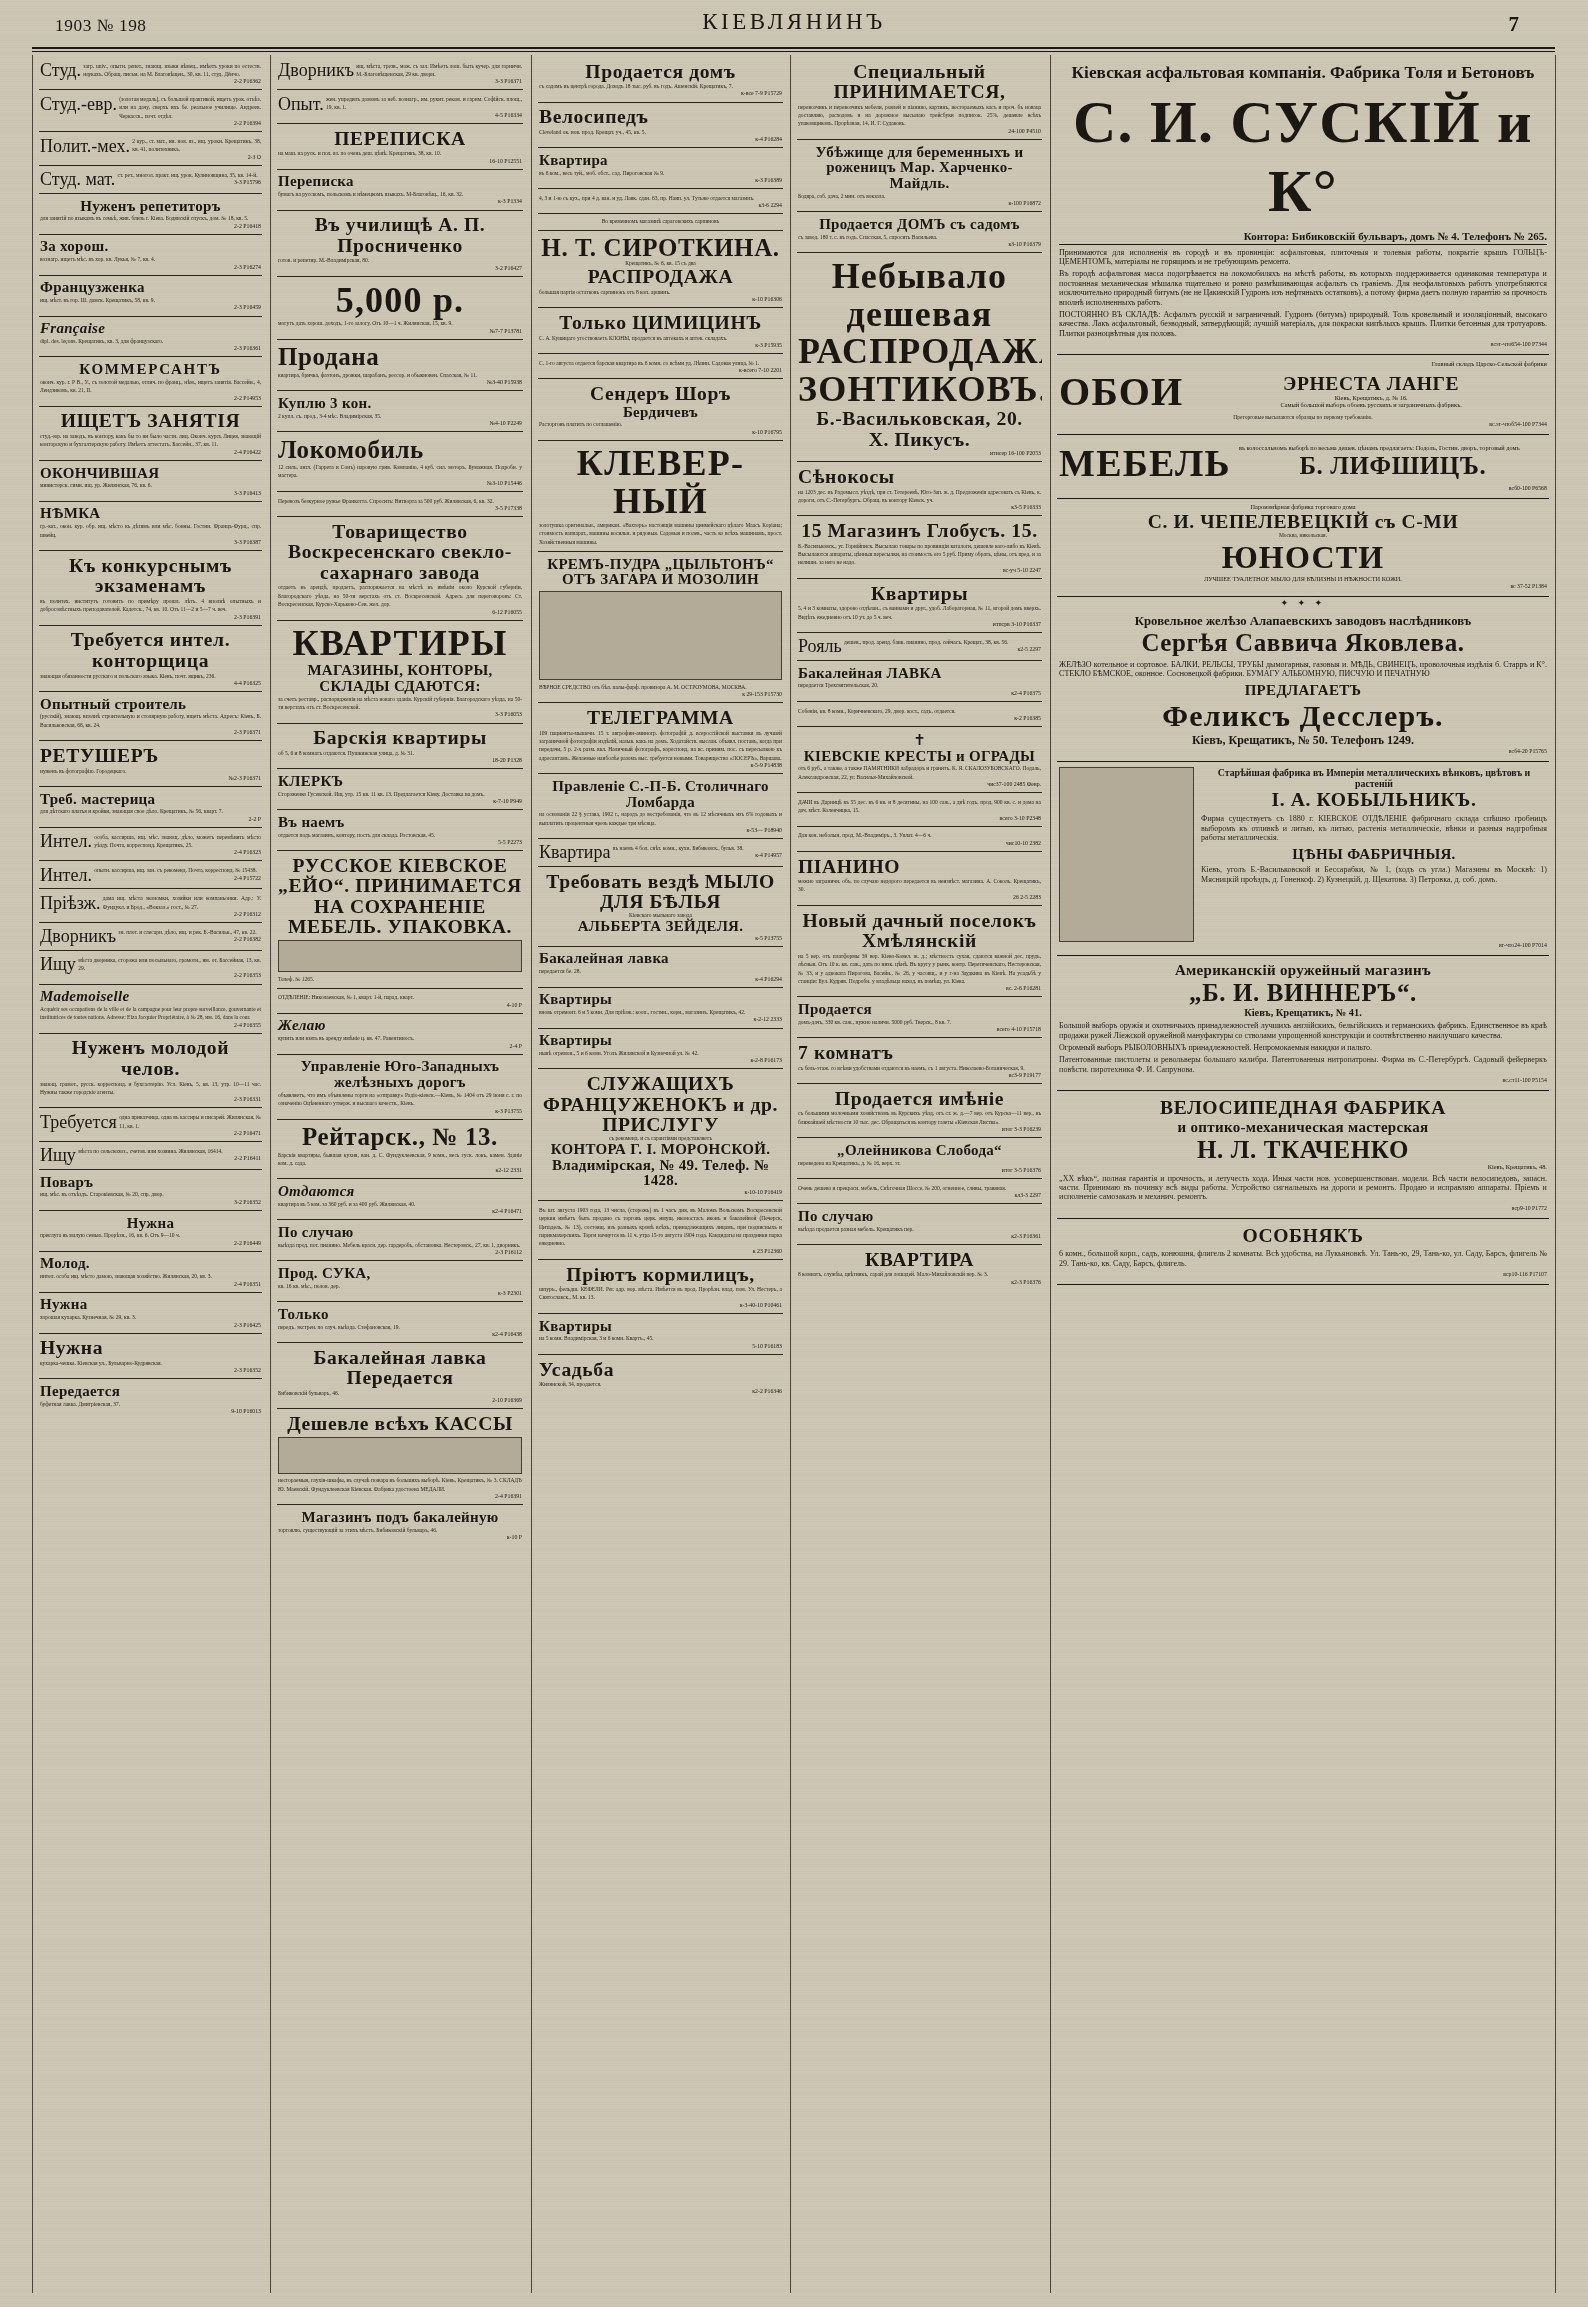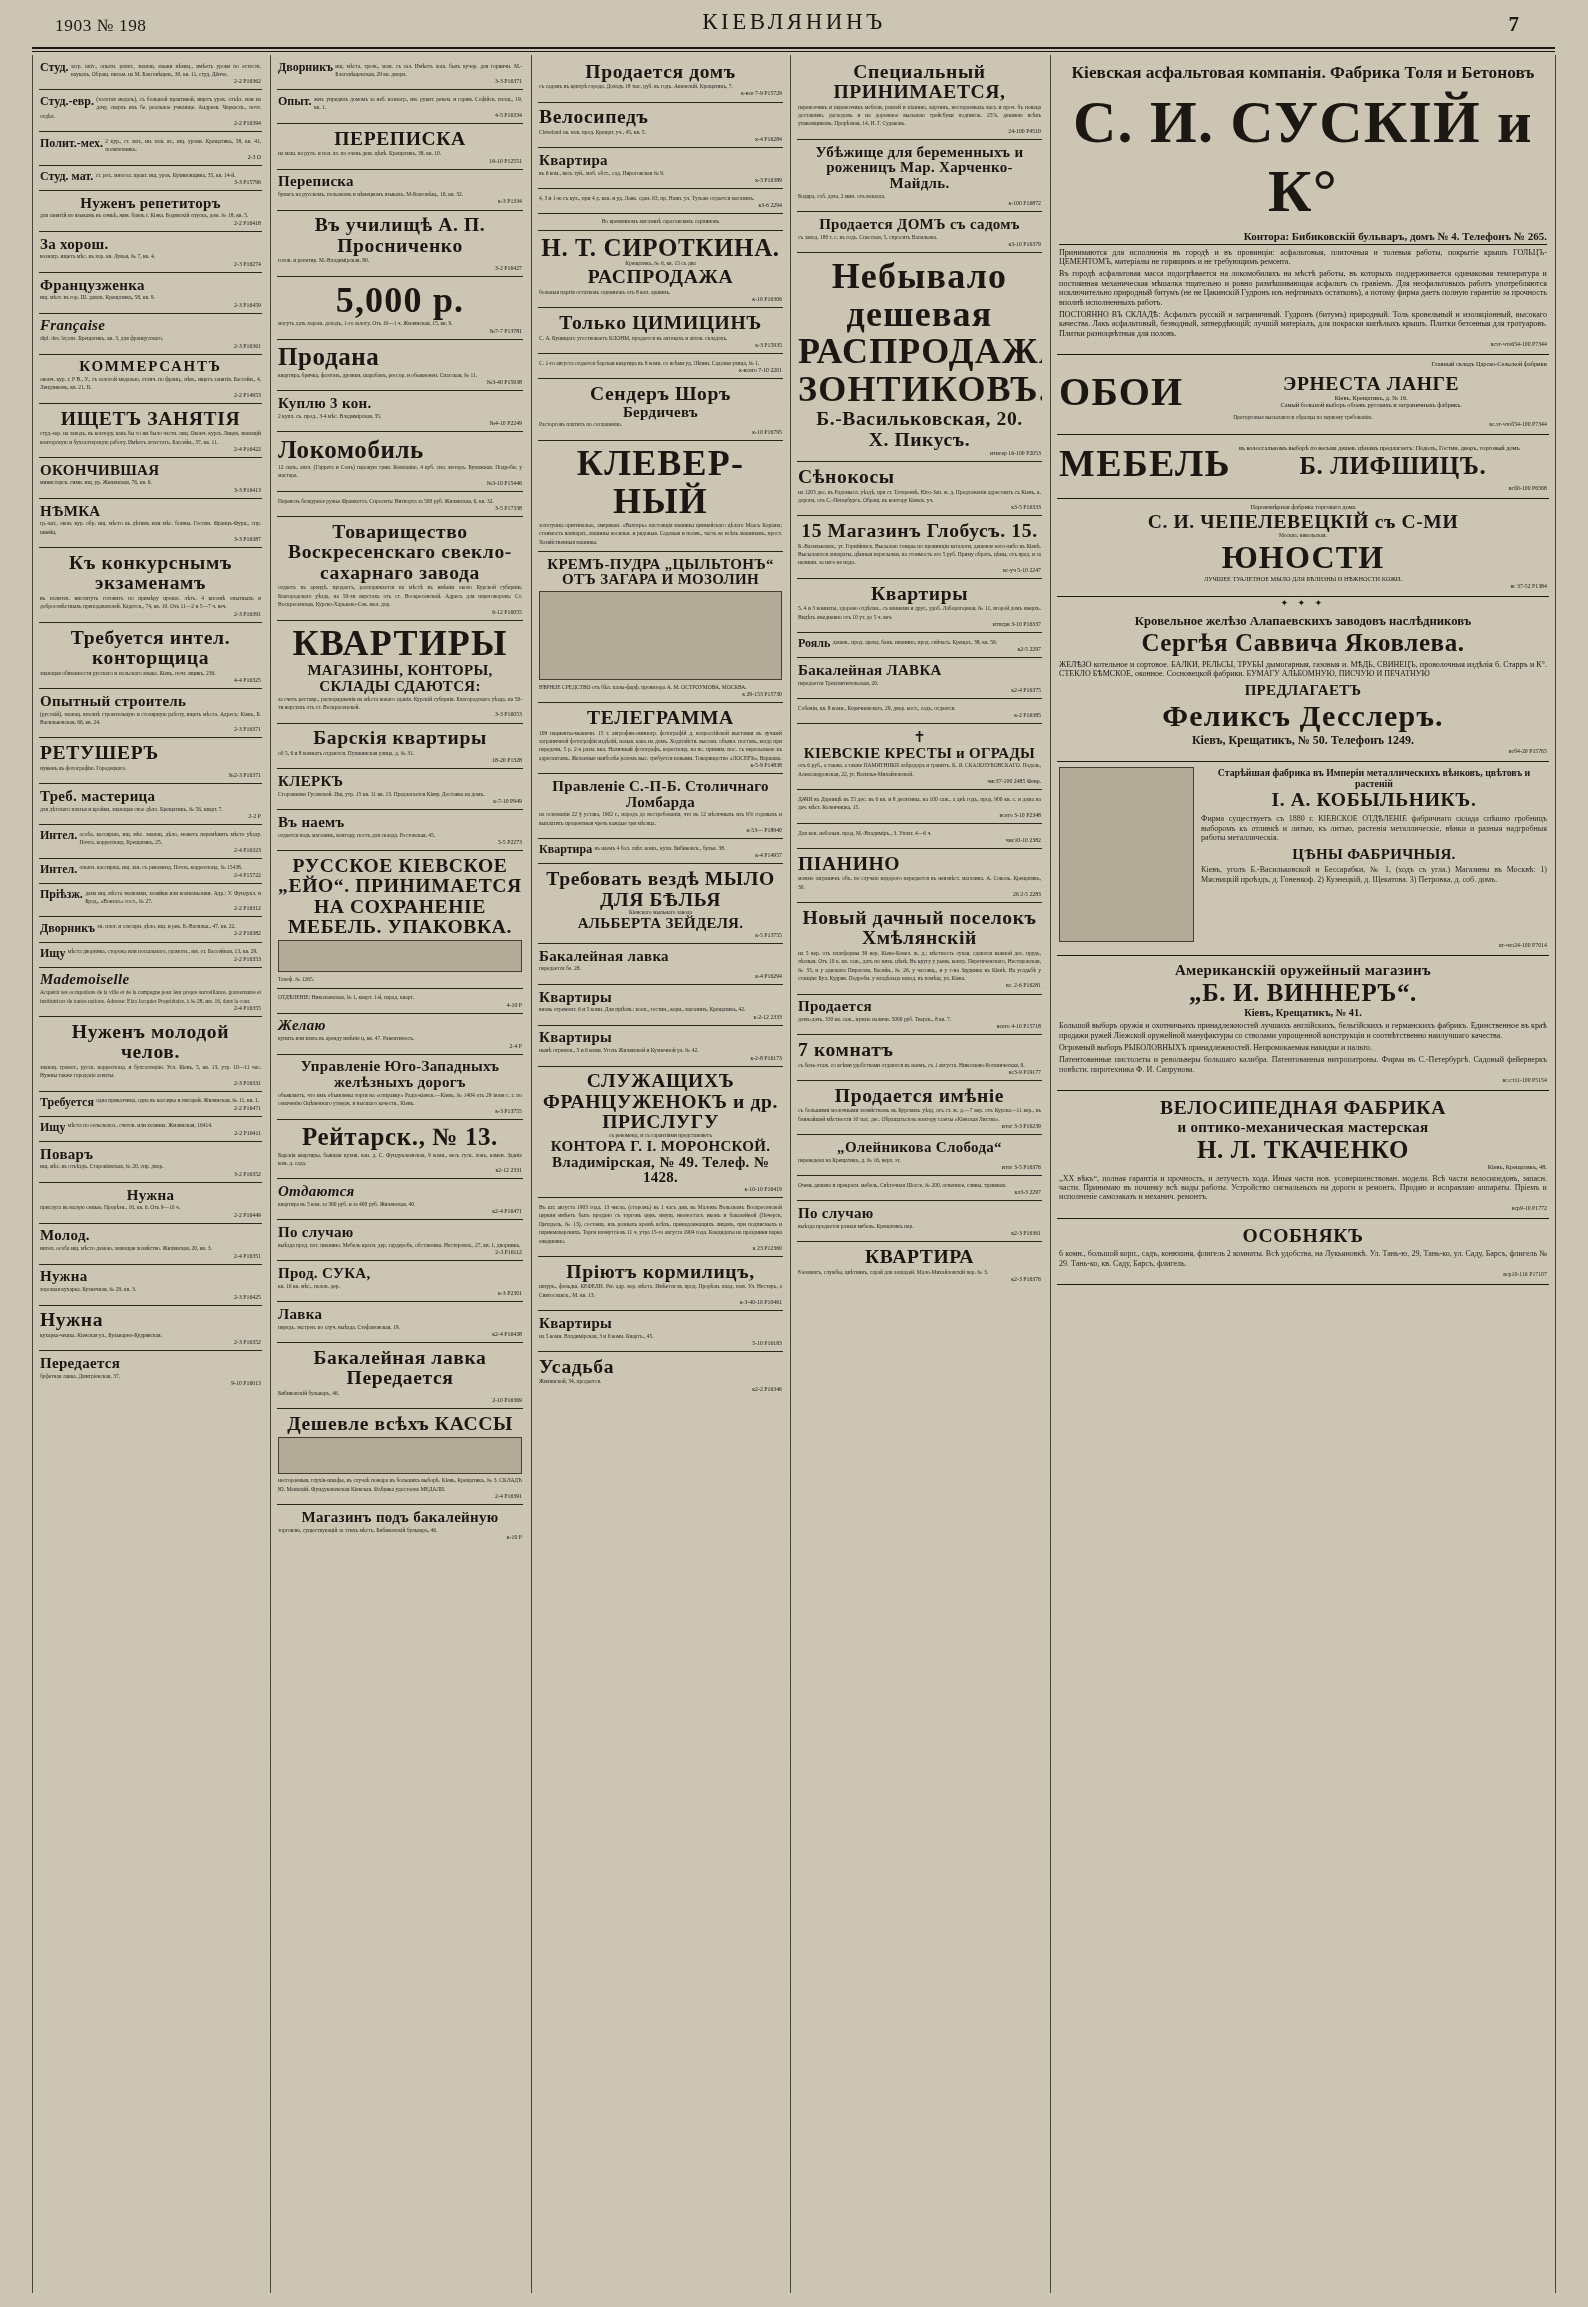--- a/index.html
+++ b/index.html
@@ -46,21 +46,21 @@
     font-size:7.5px;line-height:1.12;
     text-align:justify;
     overflow:hidden;
   }
   .ad:last-child{border-bottom:none;}
   .ad .hd{
     font-weight:bold;display:block;
     line-height:1.05;
   }
   .c{text-align:center;display:block;}
-  .lead{float:left;font-weight:bold;font-size:12px;line-height:0.95;padding:0.6px 2.3px 0 0;}
+  .lead{float:left;font-weight:normal;font-size:18px;line-height:0.95;padding:0.6px 2.3px 0 0;}
   .big{font-size:15px;font-weight:bold;letter-spacing:0.3px;}
   .xbig{font-size:19.6px;font-weight:bold;letter-spacing:0.6px;}
   .xxbig{font-size:25px;font-weight:bold;letter-spacing:0.6px;}
   .huge{font-size:36px;font-weight:bold;letter-spacing:1.2px;}
   .sm{font-size:6.3px;line-height:1.1;}
   .xs{font-size:5.5px;line-height:1.08;color:#2b2620;}
   .ital{font-style:italic;}
   .sp{letter-spacing:1.7px;}
   .rt{text-align:right;display:block;}
   .hr{height:0.6px;background:#1b1713;margin:2.3px 0;}
@@ -166,21 +166,21 @@
         <div class="imgbox" style="height:30px;margin:2.3px 0;"></div>
         <span class="xs">Телеф. № 1265.</span>
       </div>
       <div class="ad"><span class="xs">ОТДѢЛЕНІЕ: Николаевская, № 1, кварт. 1-й, парад. кварт.</span><span class="priceline">4-10 Р</span></div>
       <div class="ad"><span class="hd big ital">Желаю</span><span class="xs">купить или взять въ аренду имѣніе ц. кв. 47. Равентиносъ.</span><span class="priceline">2-4 Р</span></div>
       <div class="ad"><span class="hd big c">Управленіе Юго-Западныхъ желѣзныхъ дорогъ</span><span class="xs">объявляетъ, что имъ объявлены торги на «отправку» Радіо-кіевск.—Кіевъ, № 1404 отъ 29 іюня с. г. по означенію Оцѣненнаго утверж. и высшаго качеств., Кіевъ.</span><span class="priceline">к-3 Р13755</span></div>
       <div class="ad"><span class="hd xxbig c">Рейтарск., № 13.</span><span class="xs">Барскія квартиры, бывшая кухня, ван. д. С. Фундуклеевская, 9 комн., весь гуск. локъ, камен. Зданіе ком. д. сада.</span><span class="priceline">к2-12 2331</span></div>
       <div class="ad"><span class="hd big ital">Отдаются</span><span class="xs">квартира въ 5 ком. за 360 руб. и за 400 руб. Жилянская, 40.</span><span class="priceline">к2-4 Р16471</span></div>
       <div class="ad"><span class="hd big">По случаю</span><span class="xs">выѣзда прод. пот. пианино. Мебель красн. дер. гардеробъ, обстановка. Нестеровск., 27, кв. 1, дворникъ.</span><span class="priceline">2-3 Р16112</span></div>
       <div class="ad"><span class="hd big">Прод. СУКА,</span><span class="xs">кв. 16 кв. мѣс., полов. дер.</span><span class="priceline">к-3 Р2301</span></div>
-      <div class="ad"><span class="hd big">Лавка</span><span class="xs">передъ. экстрен. по случ. выѣзда. Стефановская, 19.</span><span class="priceline">к2-4 Р16438</span></div>
+      <div class="ad"><span class="hd big">Только</span><span class="xs">передъ. экстрен. по случ. выѣзда. Стефановская, 19.</span><span class="priceline">к2-4 Р16438</span></div>
       <div class="ad"><span class="hd xbig c">Бакалейная лавка Передается</span><span class="xs">Бибиковскій бульваръ, 46.</span><span class="priceline">2-10 Р16369</span></div>
 
       <div class="ad">
         <span class="hd xbig c">Дешевле всѣхъ КАССЫ</span>
         <div class="imgbox" style="height:35px;margin:2.3px 0;"></div>
         <span class="xs">несгораемыя, глухія-шкафы, въ случаѣ пожара въ большихъ выборѣ. Кіевъ, Крещатикъ, № 3. СКЛАДЪ Ю. Маевскій. Фундуклеевская Кіевская. Фабрика удостоена МЕДАЛИ.</span>
         <span class="priceline">2-4 Р16391</span>
       </div>
       <div class="ad"><span class="hd big c">Магазинъ подъ бакалейную</span><span class="xs">торговлю, существующій за этихъ мѣстъ. Бибиковскій бульваръ, 46.</span><span class="priceline">к-10 Р</span></div>
     </div>

